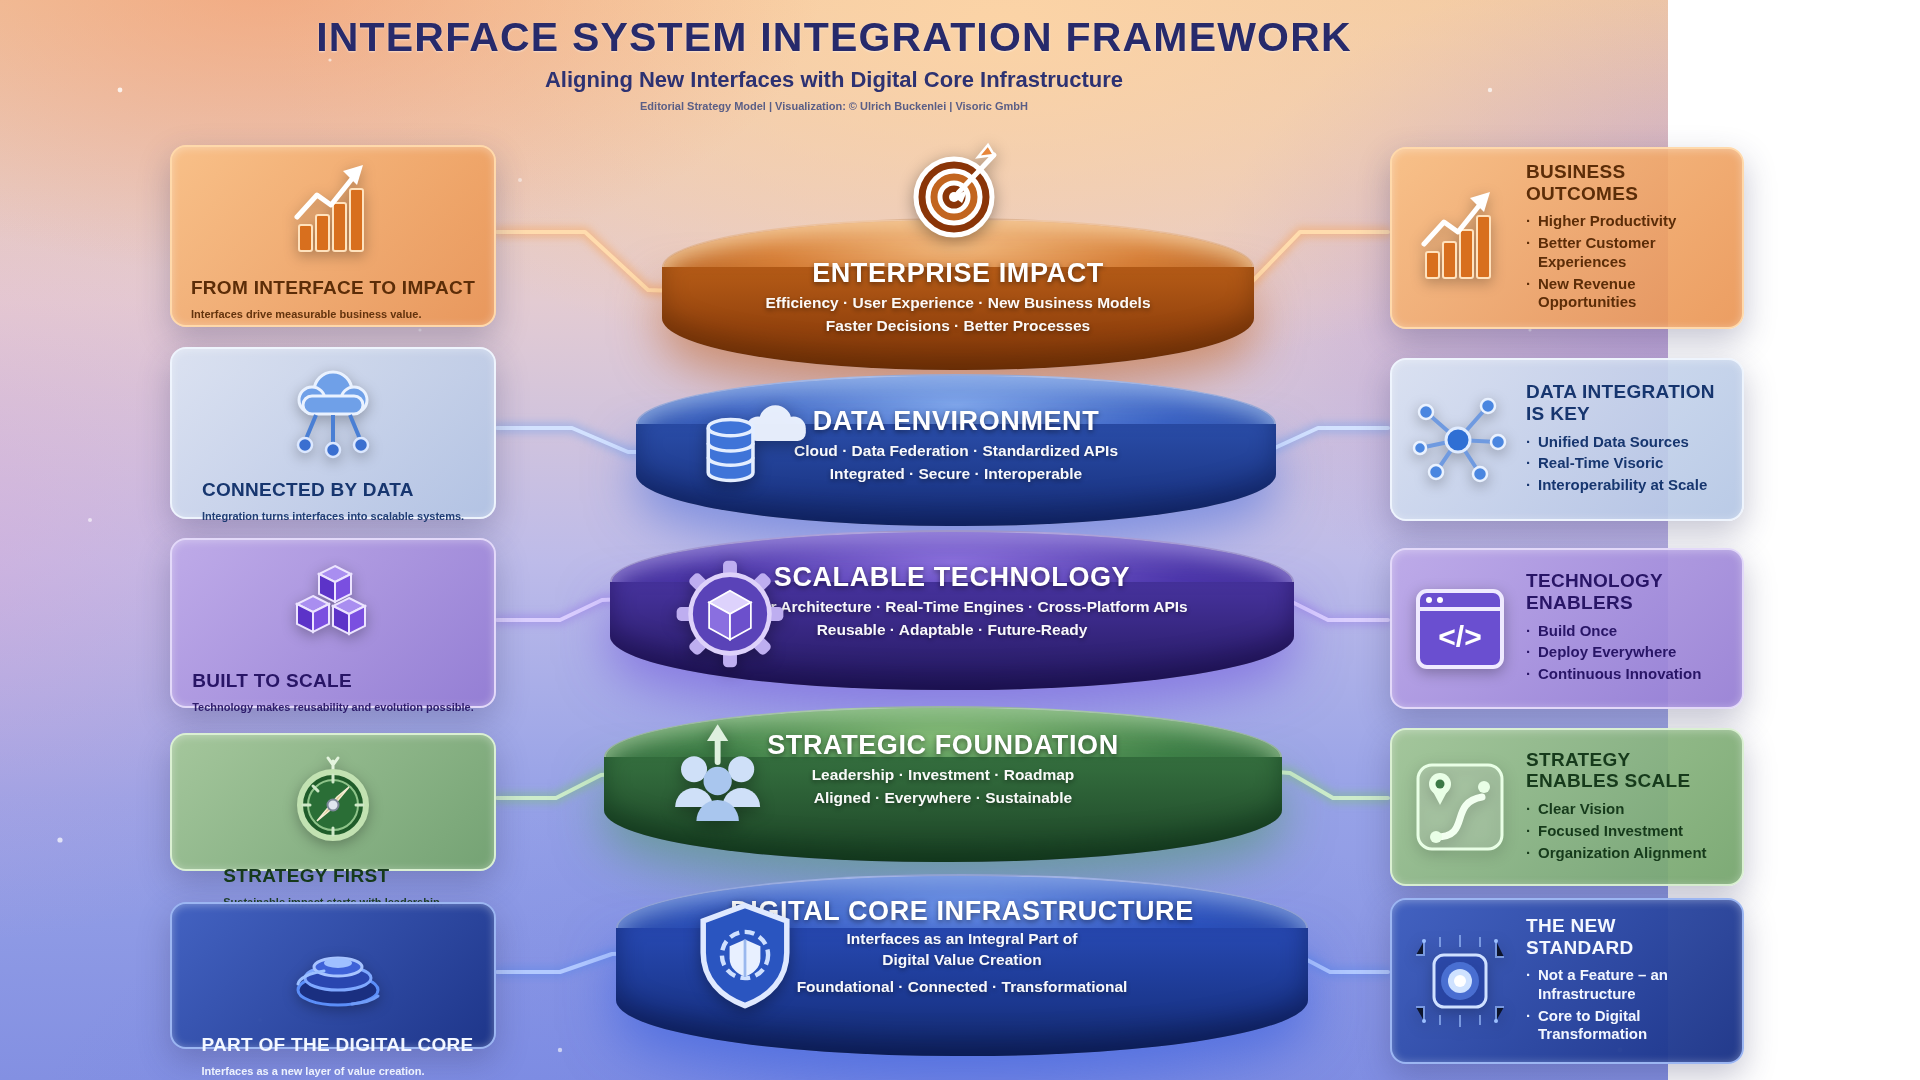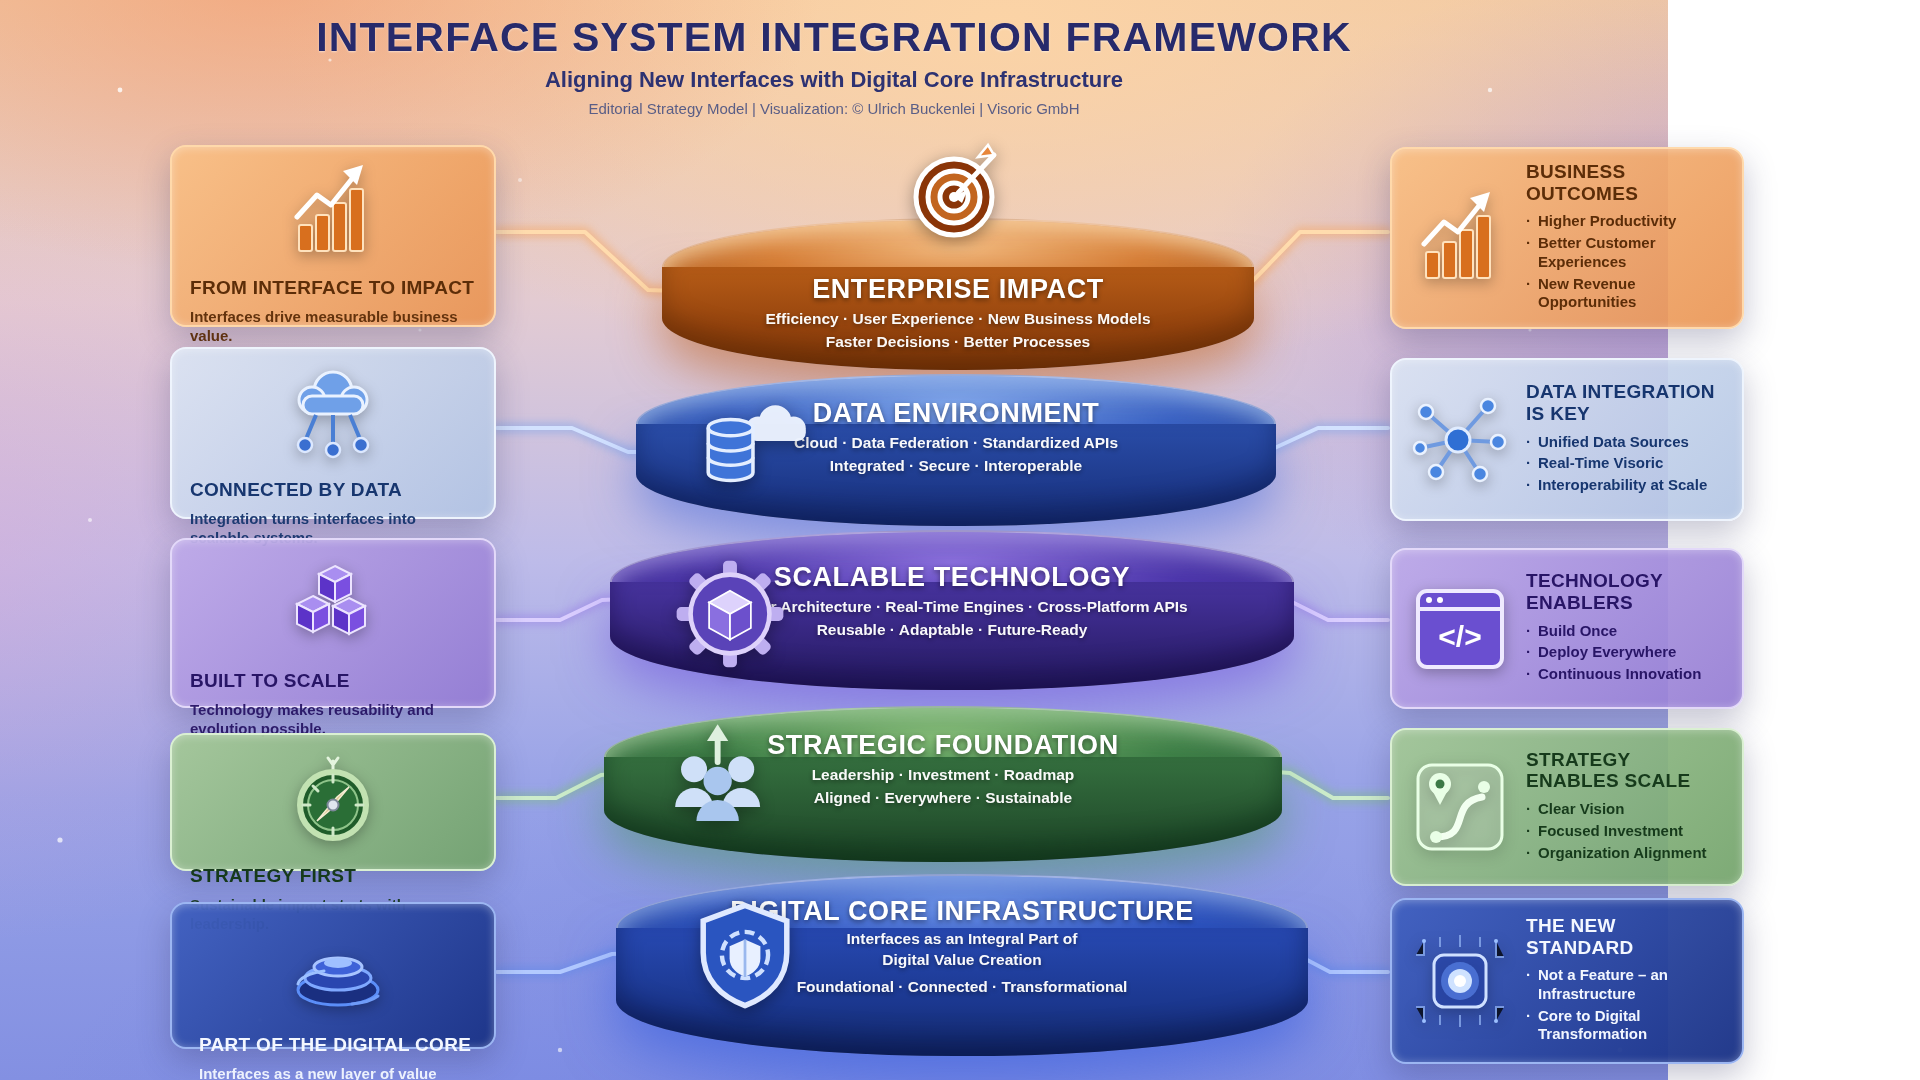--- a/index.html
+++ b/index.html
@@ -11,42 +11,42 @@
       radial-gradient(1150px 560px at 60% 2%, rgba(252,212,166,.95), transparent 64%),
       radial-gradient(780px 560px at 101% 28%, rgba(148,118,218,.48), transparent 62%),
       radial-gradient(900px 640px at -4% 52%, rgba(233,164,205,.38), transparent 60%),
       radial-gradient(1200px 700px at 50% 115%, rgba(110,130,230,.55), transparent 70%),
       linear-gradient(180deg,#f0c8a4 0%, #e3cbd2 28%, #bdbbe9 52%, #97a2e7 74%, #8390e2 100%);
   }
   
   .header { position:absolute; left:0; top:14px; width:100%; text-align:center; z-index:5; }
   .header h1 { font-size:41px; font-weight:bold; color:#272a6b; letter-spacing:1.2px; text-shadow:0 1px 2px rgba(255,255,255,.5); }
   .header .subtitle { margin-top:6px; font-size:22px; font-weight:bold; color:#2d3272; }
-  .header .credit { margin-top:7px; font-size:15px; font-weight:normal; color:#5a5e86; }
+  .header .credit { margin-top:7px; font-size:11px; font-weight:bold; color:#5a5e86; }
   
   .connectors { position:absolute; left:0; top:0; z-index:1; }
   
   .layer { position:absolute; z-index:2; }
   .cyl-top { position:absolute; left:0; right:0; top:0; border-radius:50%; border:2px solid rgba(255,255,255,.5); }
   .cyl-body { position:absolute; left:0; right:0; }
   .layer .txt { position:absolute; left:0; right:0; text-align:center; color:#fff; z-index:3; text-shadow:0 2px 5px rgba(0,0,0,.45); }
   .layer .txt .t { font-size:27px; font-weight:bold; letter-spacing:.6px; }
   .layer .txt .s { font-size:15.5px; font-weight:bold; margin-top:5px; opacity:.97; }
   .layer .icon { position:absolute; z-index:4; filter:drop-shadow(0 4px 8px rgba(0,0,0,.35)); }
   
   .l1 { left:662px; top:218px; width:592px; height:152px; }
   .l1 .cyl-top { height:98px; background:radial-gradient(ellipse at 50% 30%, #f2b97e 0%, #d8813a 45%, #a8561a 100%); box-shadow:inset 0 8px 22px rgba(255,230,190,.75); }
   .l1 .cyl-body { top:49px; bottom:0; background:linear-gradient(180deg,#b65c17 0%, #94430d 60%, #7c3608 100%); border-radius:0 0 49% 49% / 0 0 52px 52px; box-shadow:0 22px 48px rgba(190,95,30,.55), inset 0 -14px 24px rgba(60,25,0,.35); }
-  .l1 .txt { top:40px;margin-top:16px; }
+  .l1 .txt { top:40px; }
   .l1 .icon { left:50%; transform:translateX(-50%); top:-76px; width:100px; height:100px; }
   
   .l2 { left:636px; top:374px; width:640px; height:152px; }
   .l2 .cyl-top { height:100px; background:radial-gradient(ellipse at 50% 30%, #7fa6ea 0%, #3c63c2 50%, #203f90 100%); box-shadow:inset 0 8px 22px rgba(200,225,255,.6); }
   .l2 .cyl-body { top:50px; bottom:0; background:linear-gradient(180deg,#2a4da8 0%, #1e3a8c 60%, #162c72 100%); border-radius:0 0 49% 49% / 0 0 52px 52px; box-shadow:0 22px 48px rgba(60,100,220,.5), inset 0 -14px 24px rgba(5,15,60,.4); }
-  .l2 .txt { top:24px; }
+  .l2 .txt { top:32px; }
   .l2 .icon { left:58px; top:20px; width:122px; height:104px; }
   
   .l3 { left:610px; top:530px; width:684px; height:160px; }
   .l3 .cyl-top { height:104px; background:radial-gradient(ellipse at 50% 30%, #8a6fdb 0%, #4c37a8 50%, #2c1d7c 100%); box-shadow:inset 0 8px 22px rgba(210,195,255,.55); }
   .l3 .cyl-body { top:52px; bottom:0; background:linear-gradient(180deg,#47339e 0%, #322378 60%, #241a60 100%); border-radius:0 0 49% 49% / 0 0 54px 54px; box-shadow:0 22px 50px rgba(100,70,220,.5), inset 0 -14px 24px rgba(15,5,55,.45); }
   .l3 .txt { top:32px; }
   .l3 .icon { left:62px; top:24px; width:116px; height:120px; }
   
   .l4 { left:604px; top:706px; width:678px; height:156px; }
   .l4 .cyl-top { height:102px; background:radial-gradient(ellipse at 50% 30%, #84bb76 0%, #3f7f47 50%, #245430 100%); box-shadow:inset 0 8px 22px rgba(215,245,200,.55); }
@@ -58,21 +58,21 @@
   .l5 .cyl-top { height:108px; background:radial-gradient(ellipse at 50% 30%, #6c92e6 0%, #2c51ba 50%, #183488 100%); box-shadow:inset 0 8px 24px rgba(190,215,255,.6); }
   .l5 .cyl-body { top:54px; bottom:0; background:linear-gradient(180deg,#2749b2 0%, #1b378e 60%, #122868 100%); border-radius:0 0 49% 49% / 0 0 56px 56px; box-shadow:0 24px 52px rgba(50,90,220,.55), inset 0 -14px 26px rgba(5,12,55,.45); }
   .l5 .txt { top:22px; }
   .l5 .txt .s { margin-top:3px; }
   .l5 .txt .gap { margin-top:9px; }
   .l5 .icon { left:74px; top:22px; width:110px; height:118px; }
   
   .card { position:absolute; z-index:3; display:flex; align-items:center; gap:16px; padding:14px 18px; border-radius:16px; border:2px solid rgba(255,255,255,.55); box-shadow:0 12px 32px rgba(45,45,95,.28), inset 0 1px 8px rgba(255,255,255,.35); }
   .card .icon { flex:0 0 100px; height:100px; filter:drop-shadow(0 4px 7px rgba(0,0,0,.28)); }
   .card .ct { font-size:19px; font-weight:bold; line-height:1.14; letter-spacing:.3px; margin-bottom:8px; }
-  .card .cb { font-size:15px; font-weight:bold; line-height:1.28; opacity:.95; }
+  .card .cb { font-size:11px; font-weight:bold; line-height:1.28; opacity:.95; }
   .card .bullet { display:flex; gap:7px; font-size:15px; font-weight:bold; line-height:1.25; margin:3px 0; }
   .card .bullet::before { content:"·"; font-weight:bold; }
   .c-orange { background:linear-gradient(135deg, rgba(249,192,134,.93), rgba(233,144,76,.88)); border-color:#ffd9ab; color:#5c2d08; }
   .c-steel  { background:linear-gradient(135deg, rgba(219,228,243,.93), rgba(176,195,227,.88)); border-color:#eef4fd; color:#17366f; }
   .c-purple { background:linear-gradient(135deg, rgba(190,170,233,.93), rgba(146,121,210,.9)); border-color:#e3d9f9; color:#281566; }
   .c-green  { background:linear-gradient(135deg, rgba(164,200,152,.95), rgba(114,163,106,.92)); border-color:#daf0d2; color:#163a1b; }
   .c-navy   { background:linear-gradient(135deg, rgba(64,96,192,.96), rgba(26,50,134,.96)); border-color:#9cb6f2; color:#f3f7ff; }
   .lc { left:170px; width:326px;flex-direction:column; }
   .rc { left:1390px; width:354px; }
   .lc1 { top:145px; height:182px; } .lc2 { top:347px; height:172px; } .lc3 { top:538px; height:170px; }

